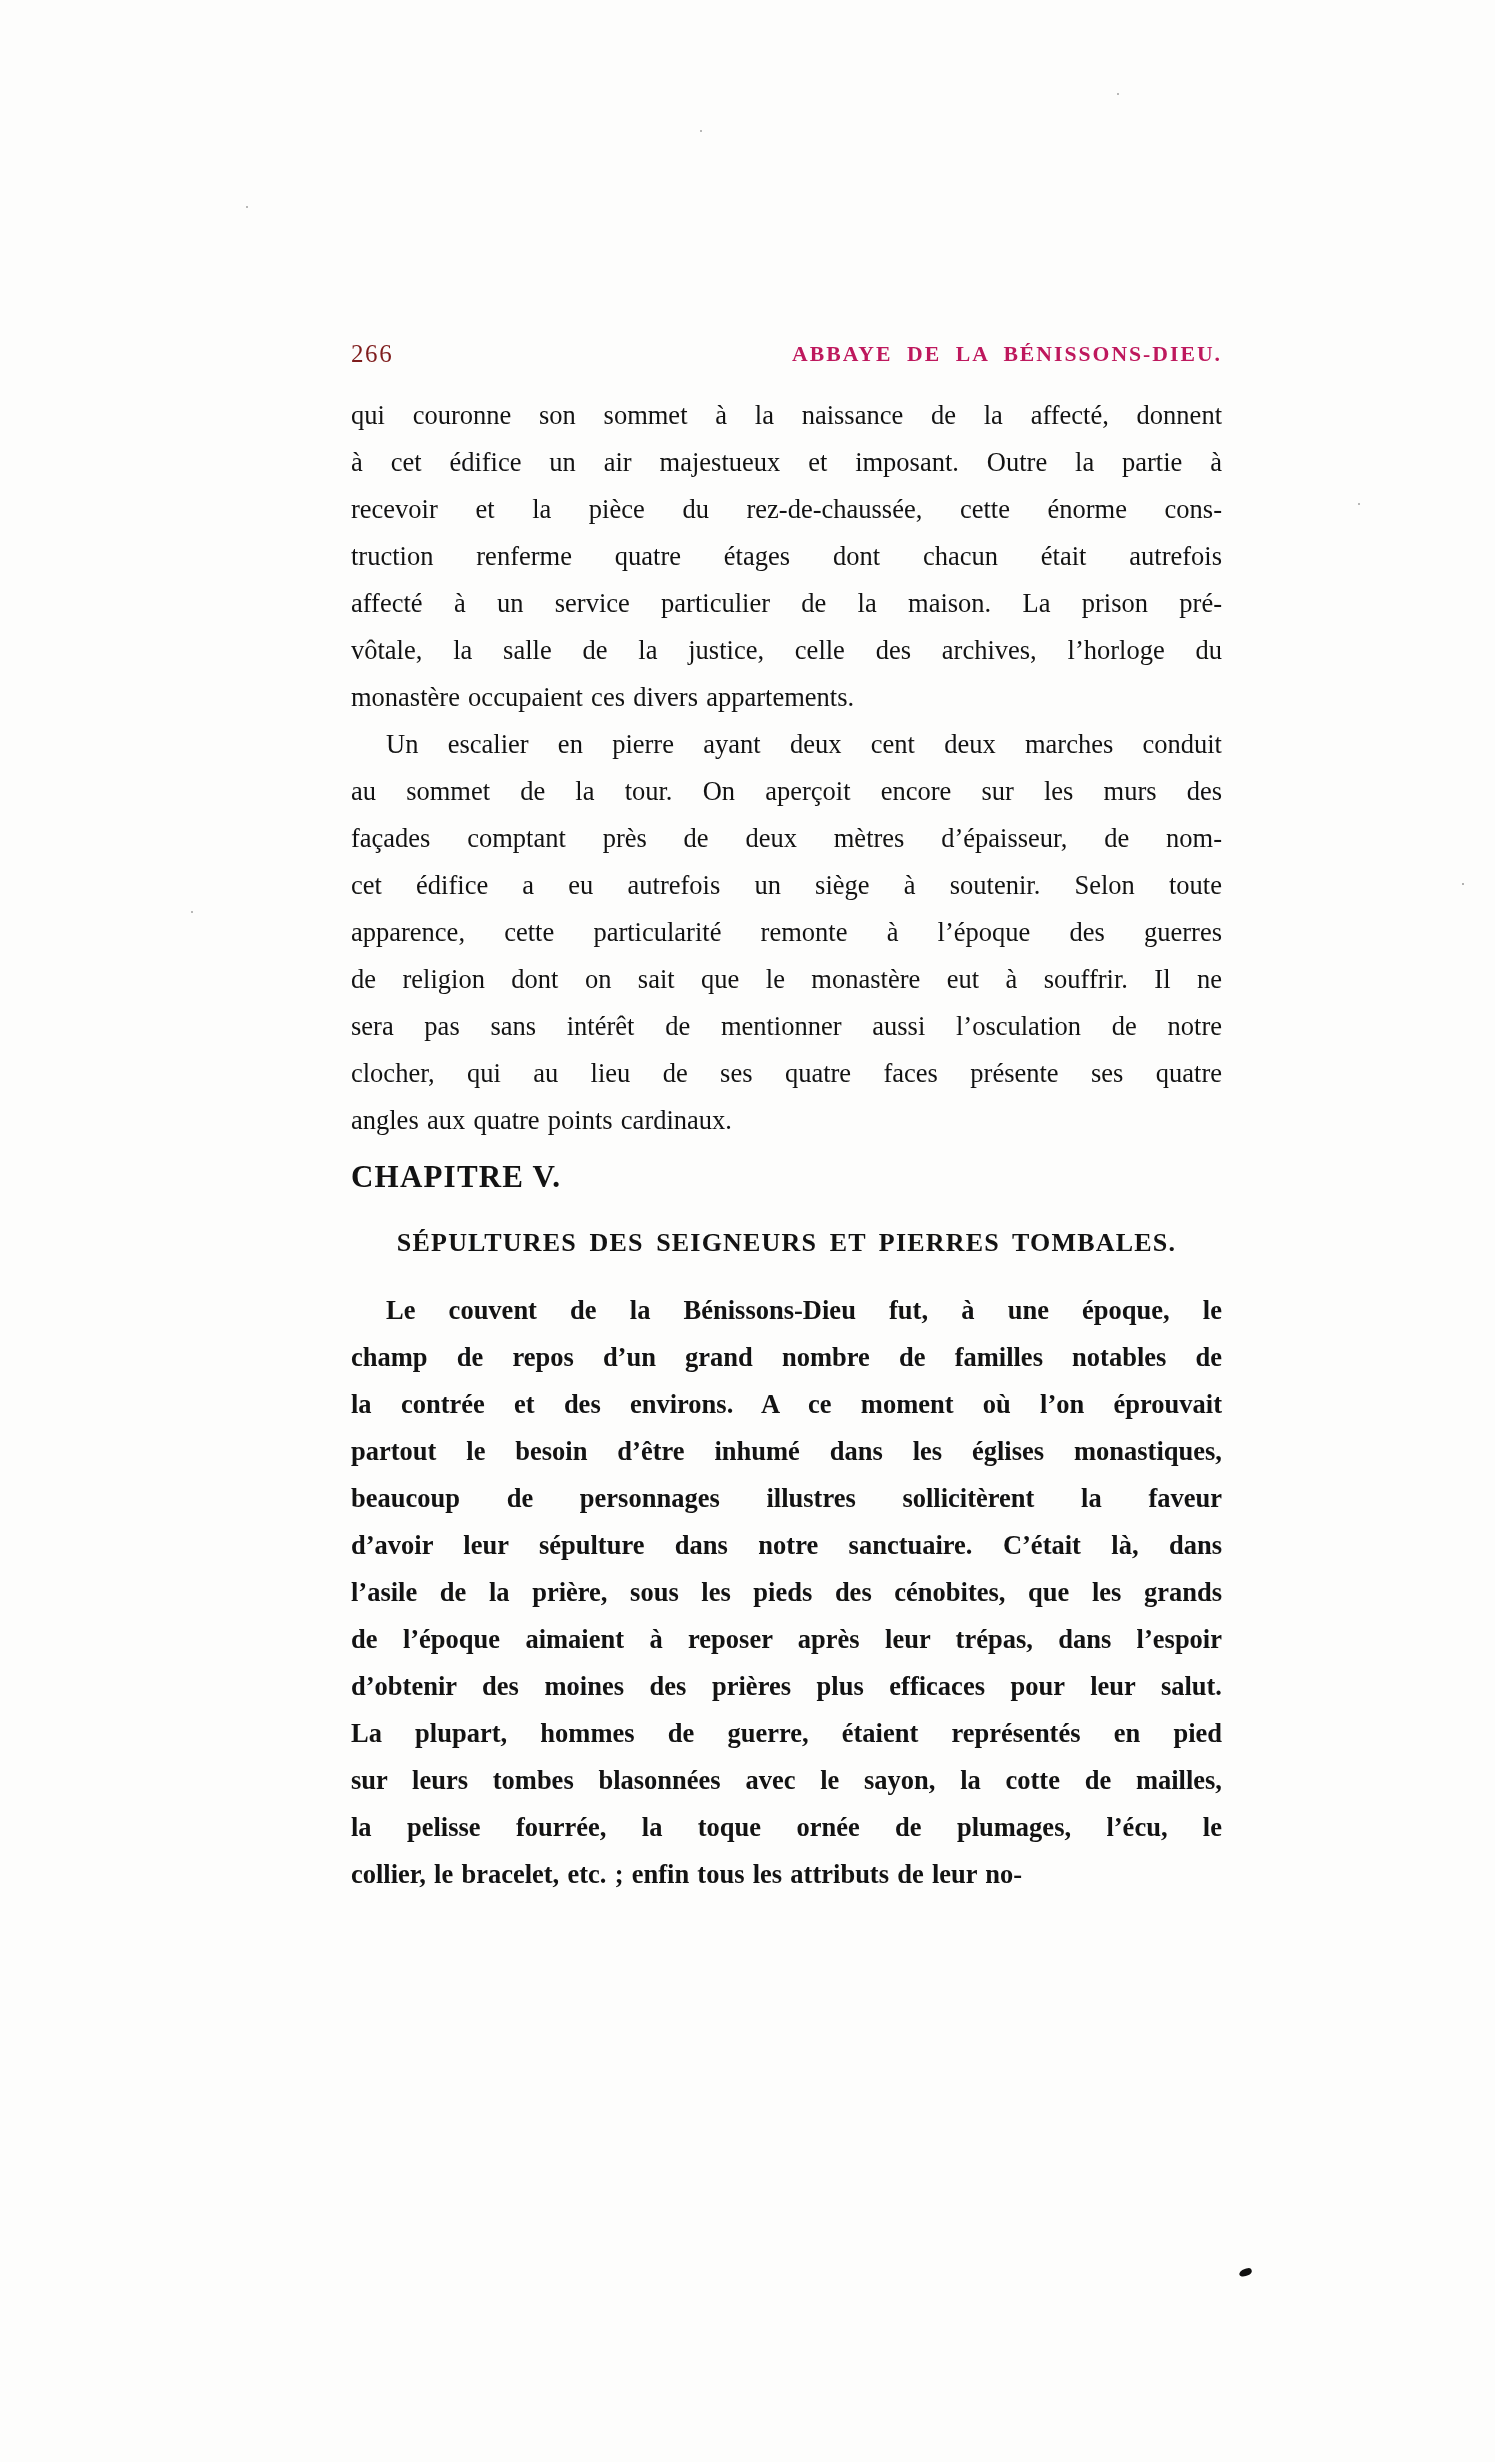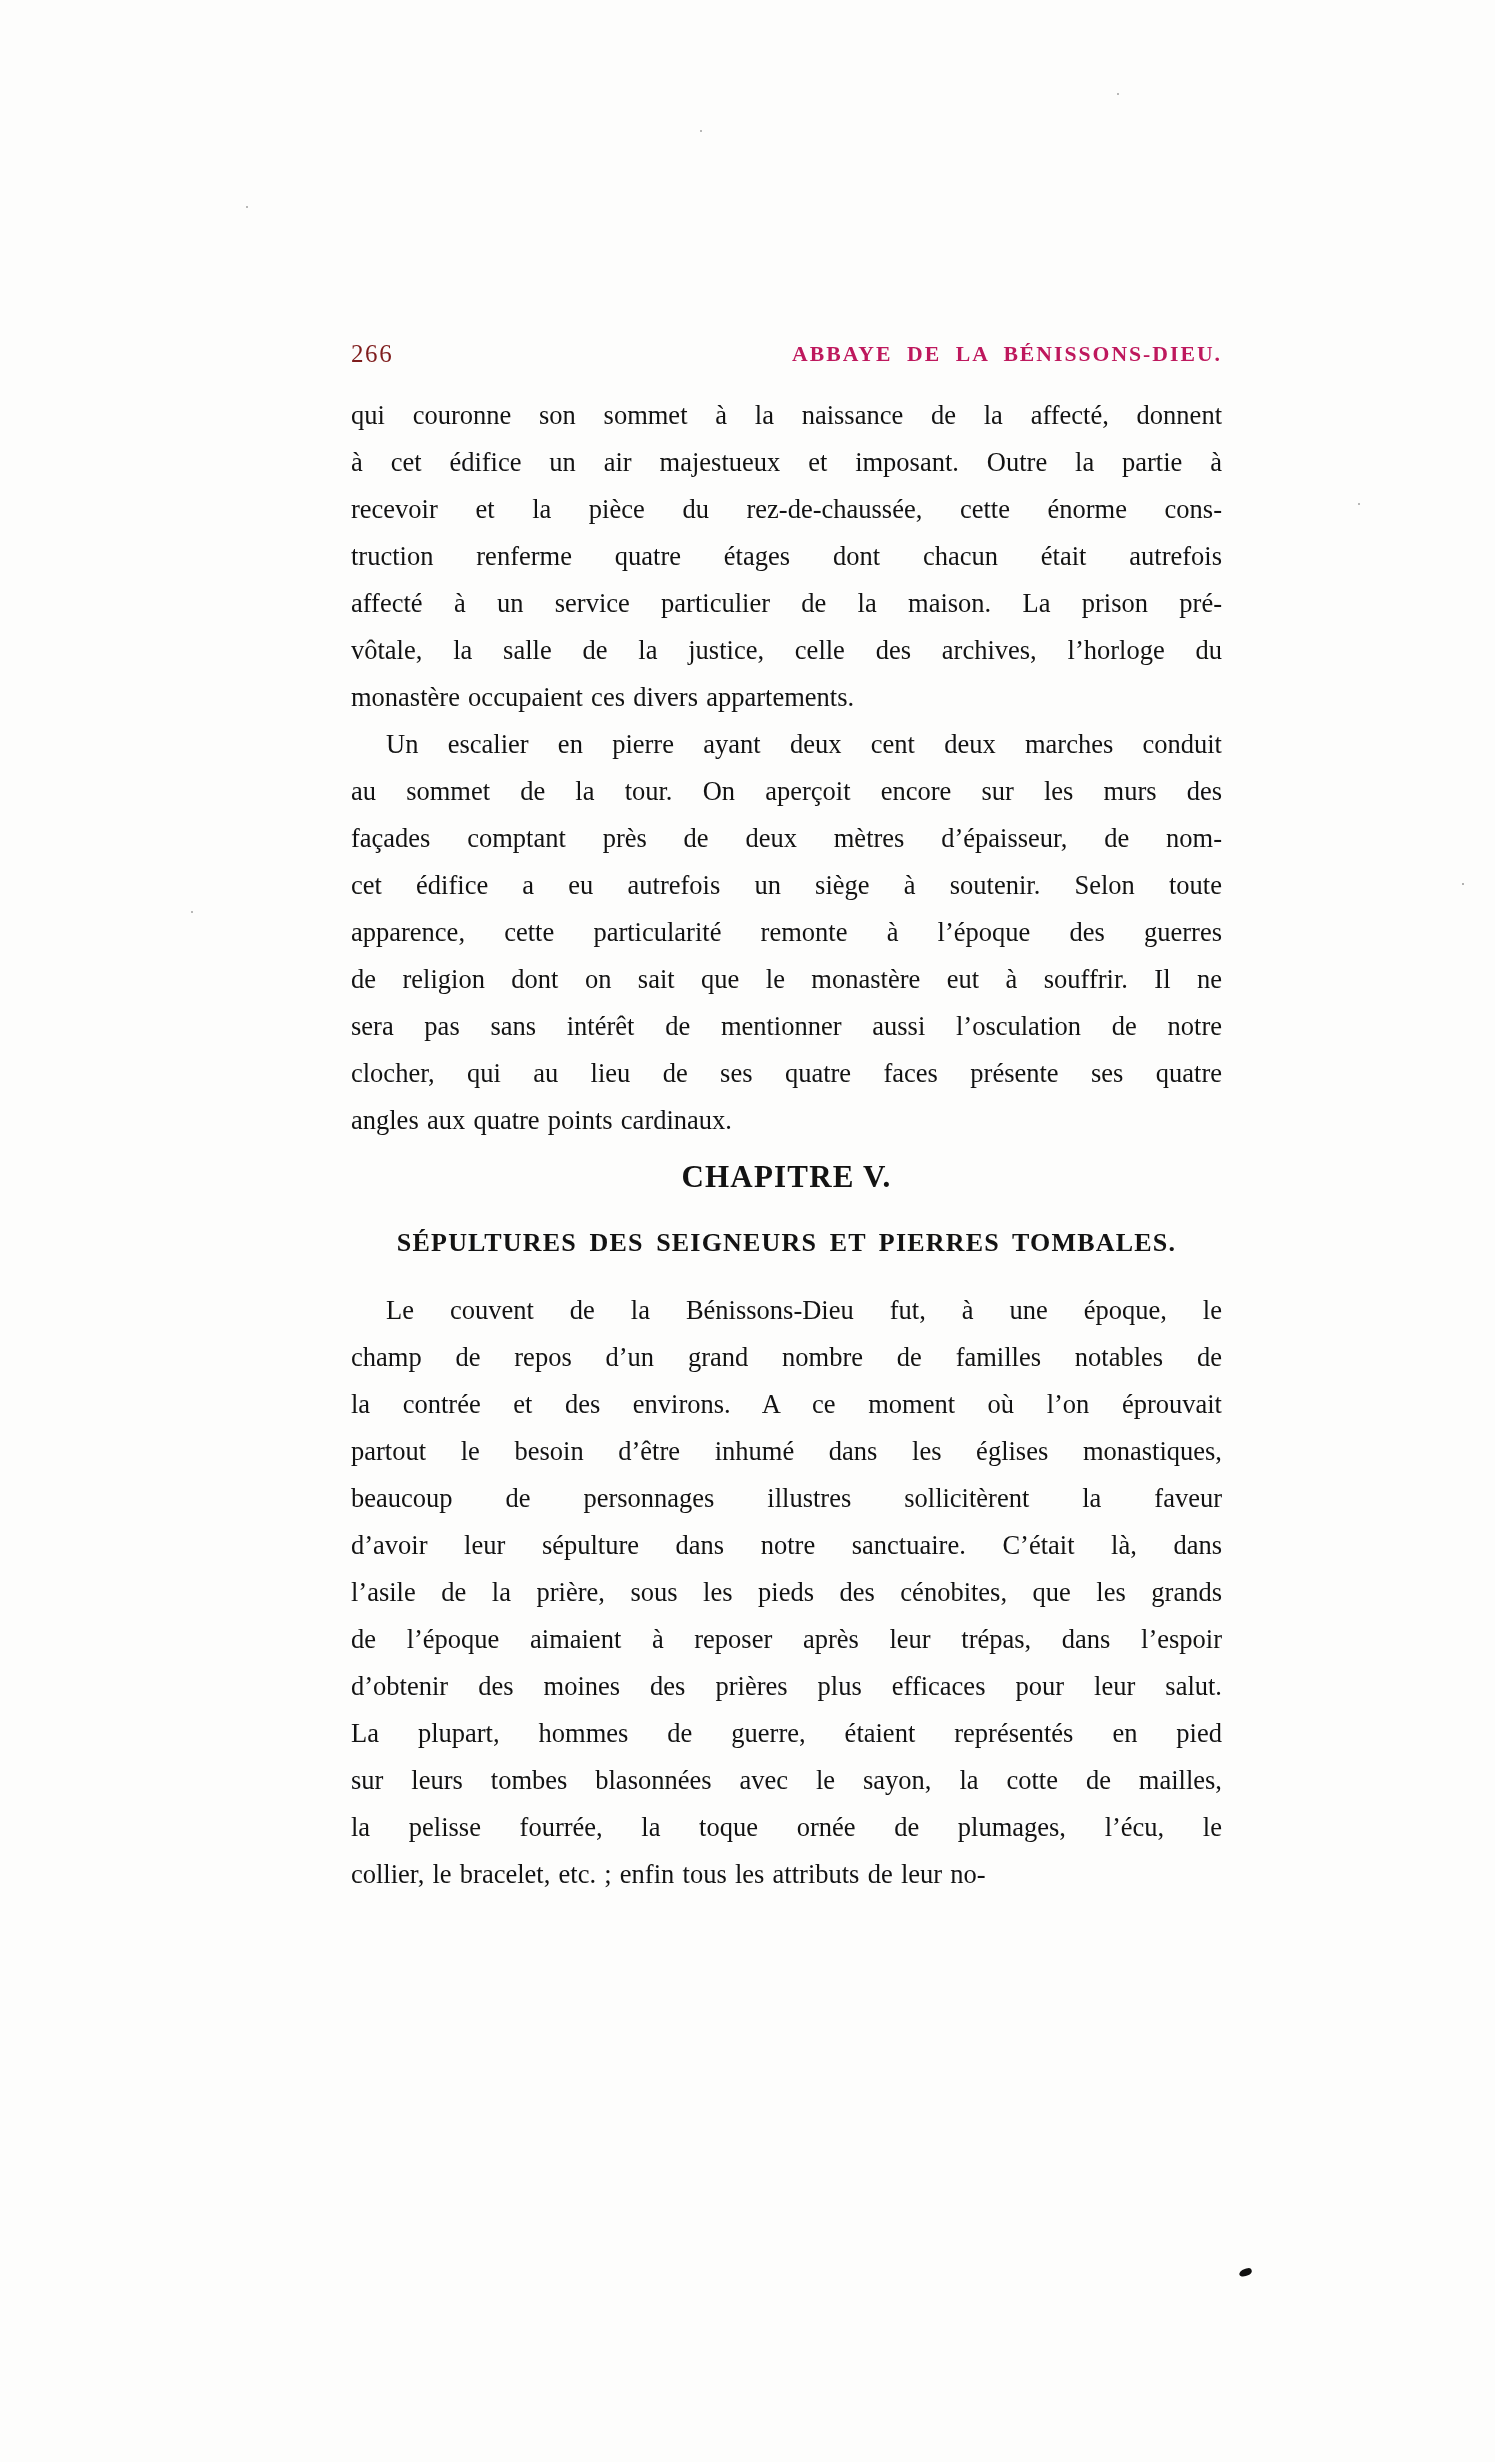--- a/index.html
+++ b/index.html
@@ -52,33 +52,33 @@
     text-align-last: justify;
     word-spacing: 1.6px;
   }
   .line.last { text-align-last: left; }
   .para.indent-first .line:first-child { text-indent: 35px; }
   .chapter-title {
     margin: 13px 0 16px 0;
     font-size: 31px;
     line-height: 39px;
     font-weight: bold;
-    text-align: center;
+    text-align: left;
     letter-spacing: 1.2px;
   }
   .chapter-subtitle {
     margin: 34px 0 0 0;
     font-size: 26px;
     line-height: 26px;
     font-weight: bold;
     text-align: center;
     letter-spacing: 1.2px;
     word-spacing: 4.8px;
   }
-  .para.after-heading { margin-top: 30.5px; }
+  .para.after-heading { margin-top: 30.5px; font-weight: bold; }
   .ink-speck {
     position: absolute;
     left: 1239px;
     top: 2269px;
     width: 13px;
     height: 7.2px;
     background: #101010;
     border-radius: 60% 40% 50% 50%;
     transform: rotate(-18deg);
   }

